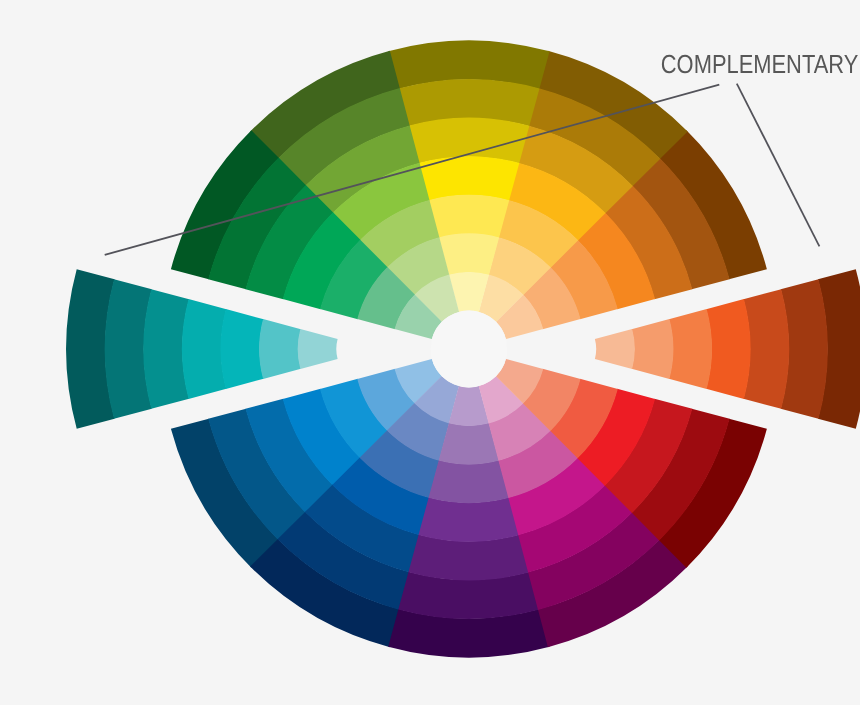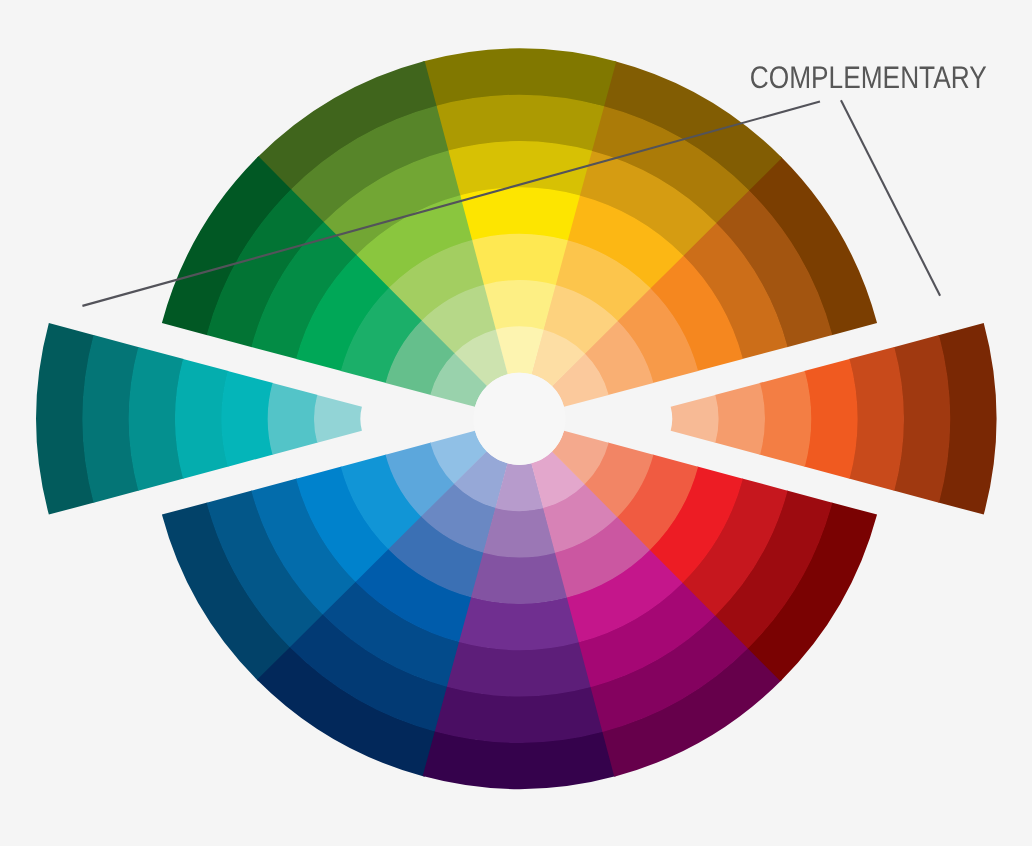--- a/index.html
+++ b/index.html
@@ -4,21 +4,21 @@
 <title>Complementary Color Wheel</title>
 <style>
   html, body { margin:0; padding:0; }
   body {
     width:860px; height:705px;
     background:#F5F5F5;  
     font-family:"Liberation Sans", sans-serif;
     overflow:hidden;
     position:relative;
   }
-  #stage { position:absolute; left:0; top:0; width:706px; height:705px; }
+  #stage { position:absolute; left:0; top:0; width:706px; height:705px;padding-left:36px; }
   svg { display:block; }
   .label-text {
     -webkit-font-smoothing: antialiased;
     text-rendering: geometricPrecision;
     filter: opacity(99.9%);
     font-family:"Liberation Sans", sans-serif;
     font-weight: 400;
   }
 </style>
 </head>

